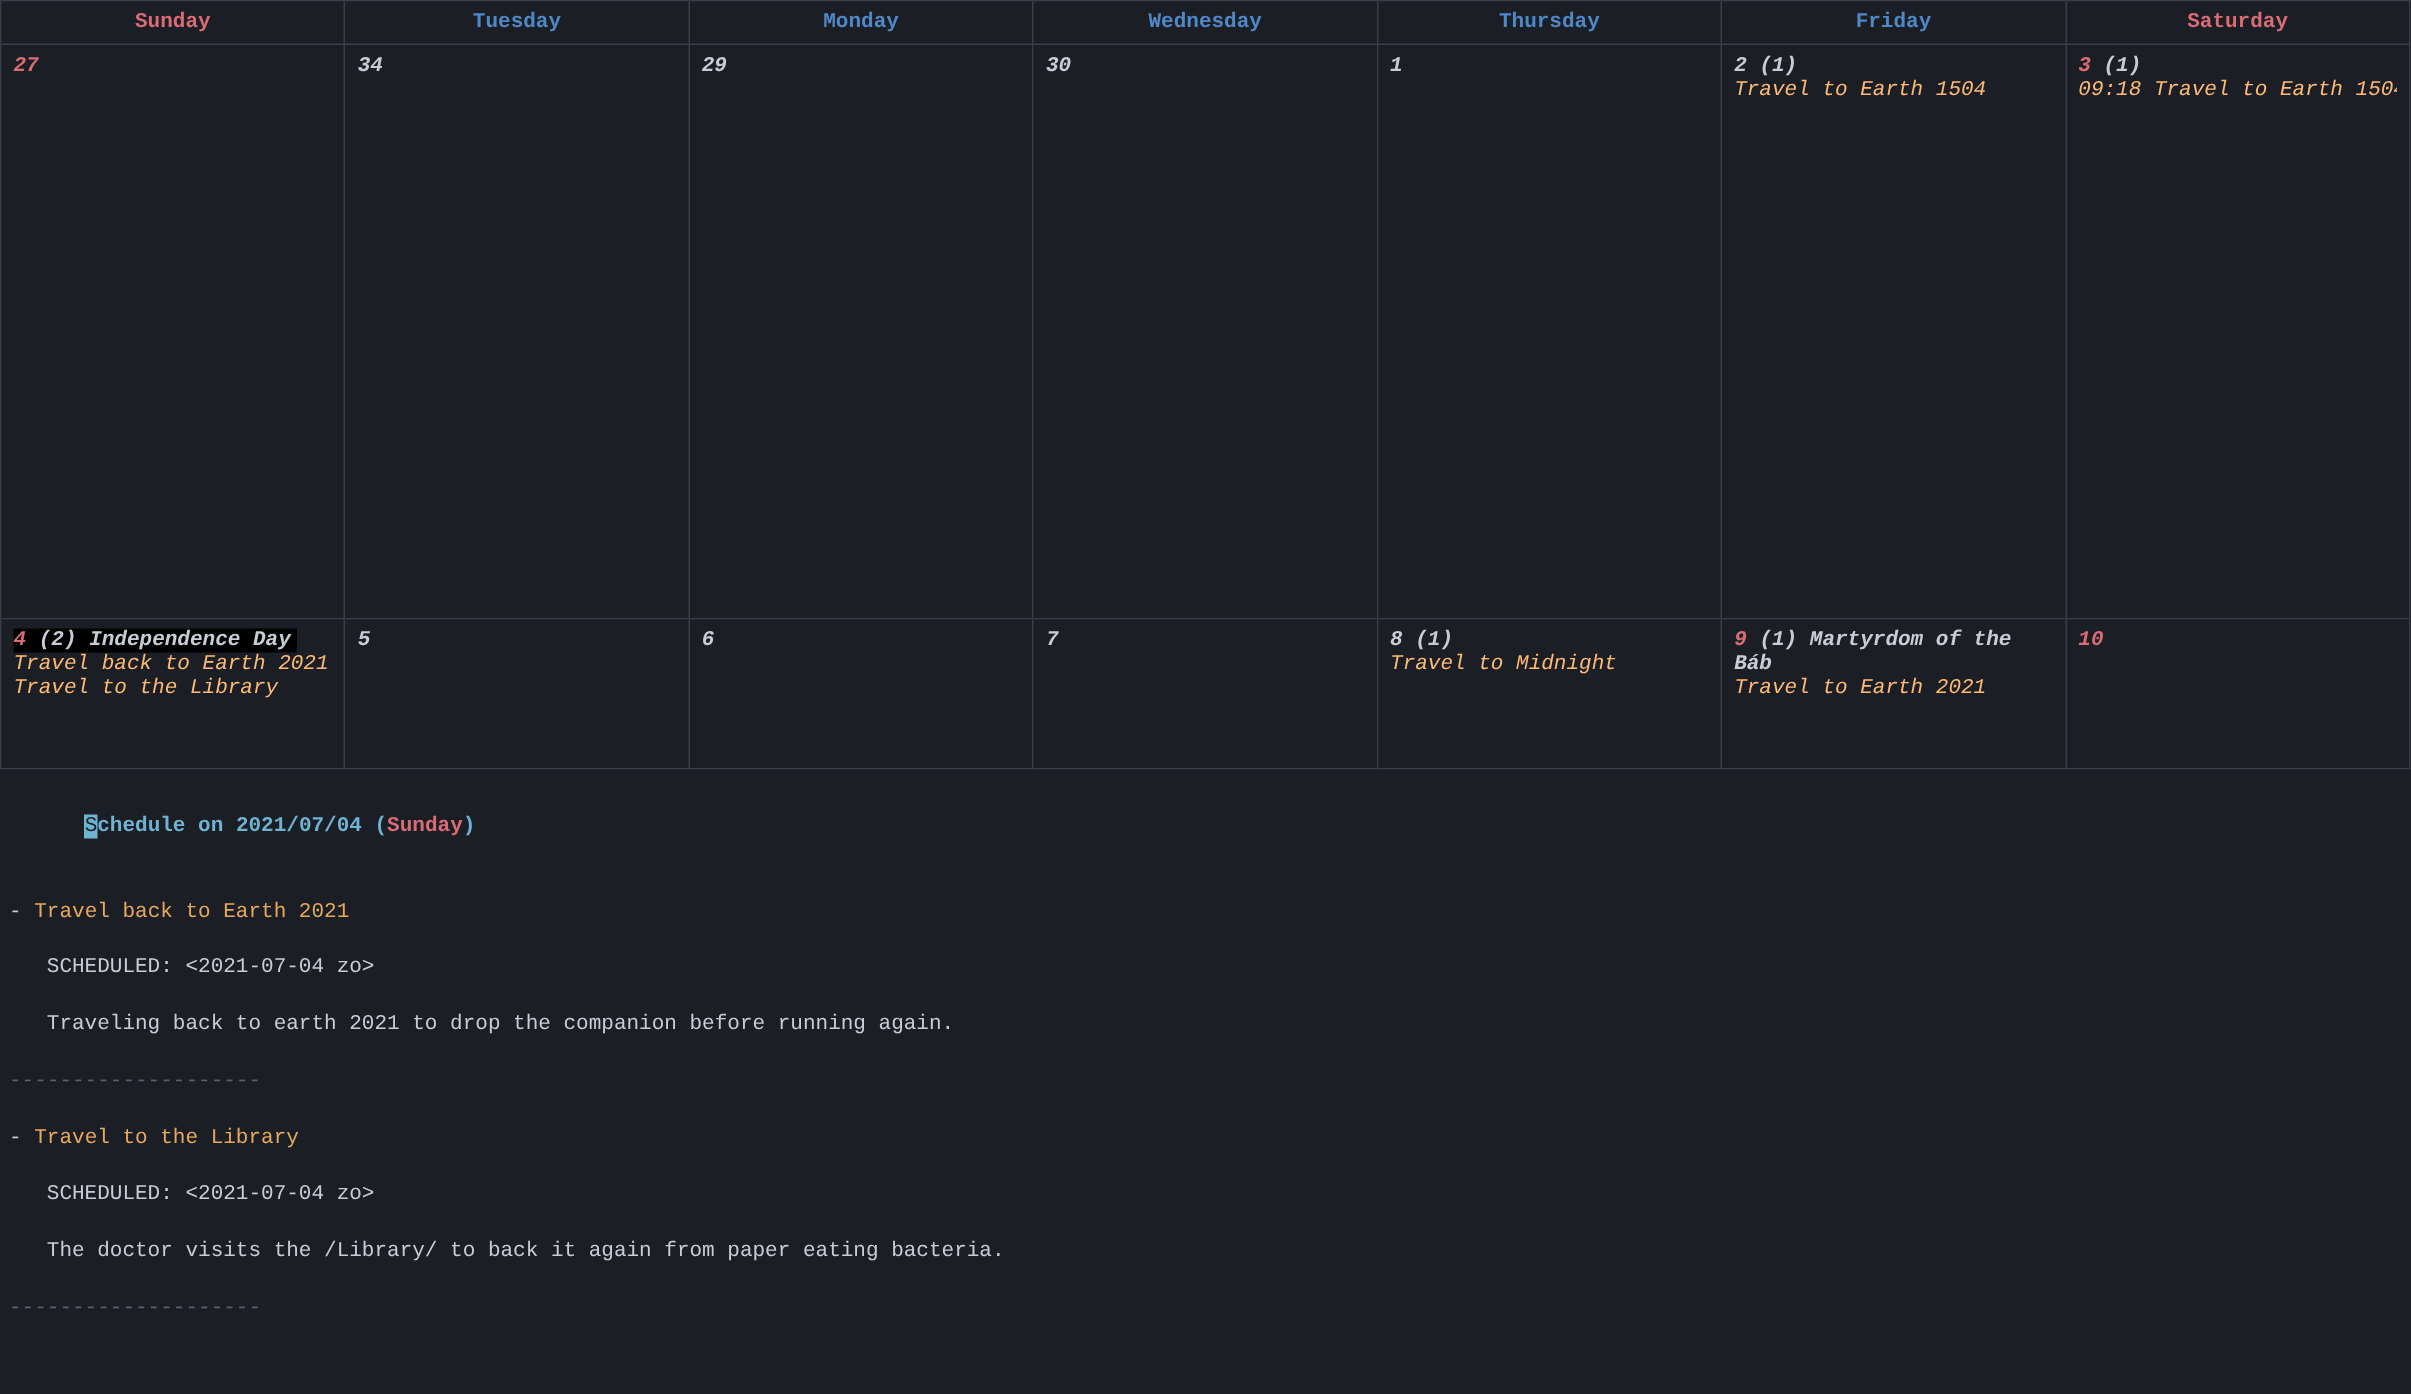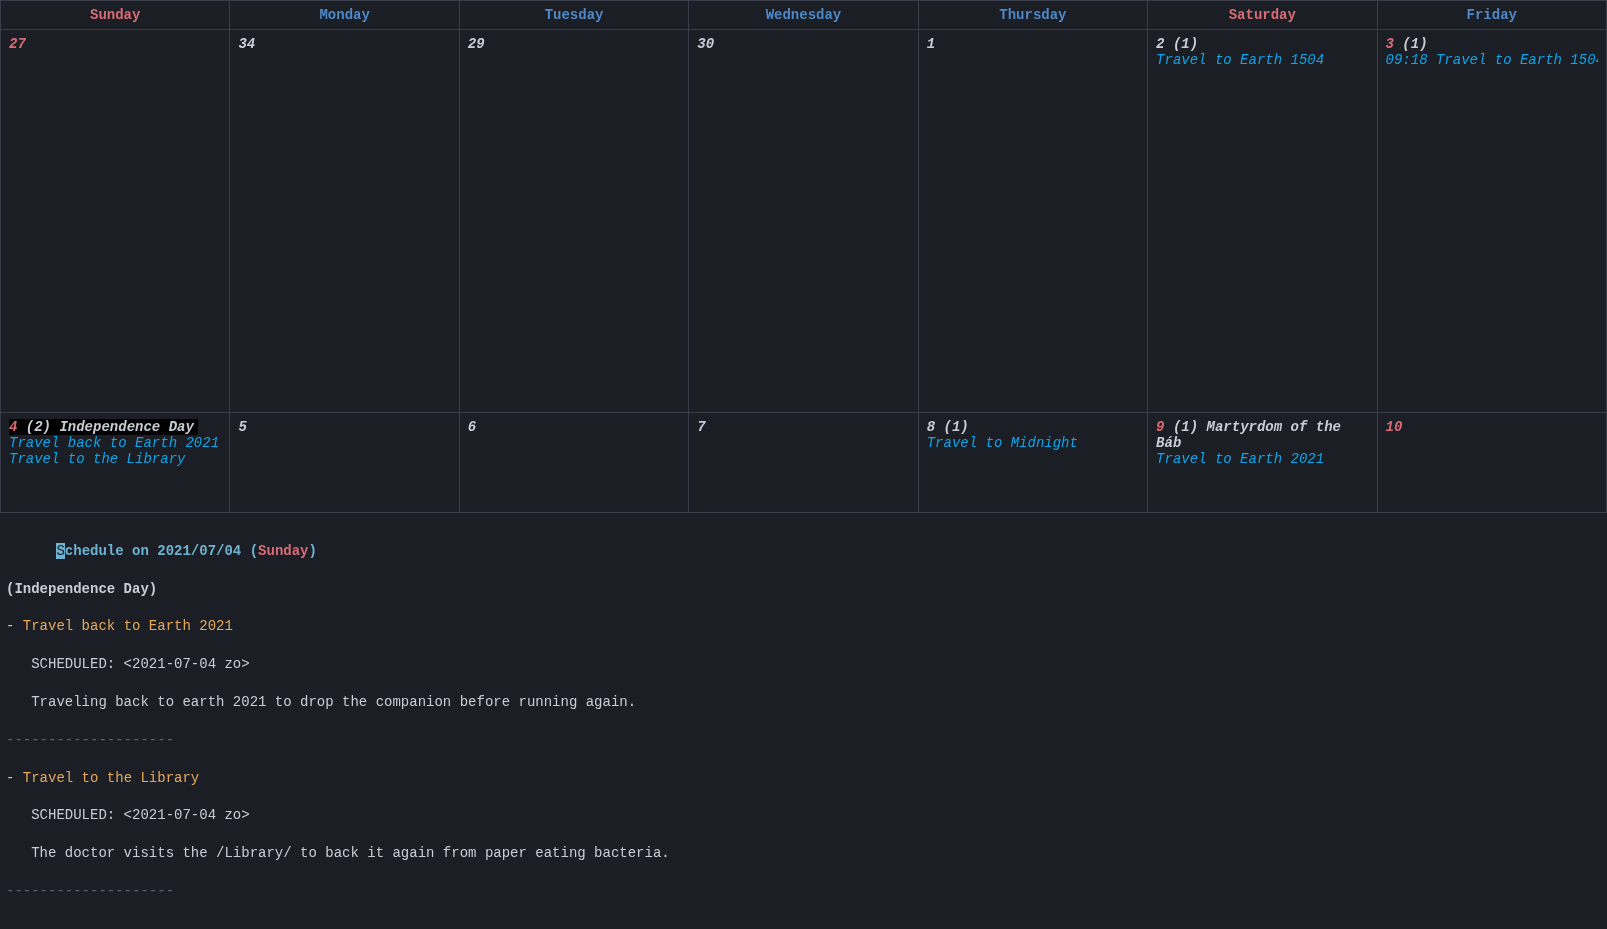--- a/index.html
+++ b/index.html
@@ -52,21 +52,21 @@
   }
   .week-row:first-of-type .day-cell { min-height: 383px; }
   .day-cell:last-child { border-right: none; }
   .day-num {
     font-weight: bold;
     color: #c8ccd4;
   }
   .day-num.weekend { color: #d86b74; }
   .day-count { color: #c8ccd4; font-weight: bold; }
   .event {
-    color: #0ea5e9;
+    color: #fdba74;
     white-space: nowrap;
     overflow: hidden;
     text-overflow: clip;
   }
   .holiday-inline {
     font-weight: bold;
     color: #c8ccd4;
   }
   .selected-highlight {
     background: #000000;
@@ -93,26 +93,26 @@
   .line { white-space: pre; font-family: inherit; line-height: 1.35; }
 </style>
 </head>
 <body>
 
 <div class="container">
 
   <div class="calendar">
     <div class="header-row" id="header-row">
         <div class="header-cell weekend">Sunday</div>
+        <div class="header-cell">Tuesday</div>
         <div class="header-cell">Monday</div>
-        <div class="header-cell">Tuesday</div>
         <div class="header-cell">Wednesday</div>
         <div class="header-cell">Thursday</div>
+        <div class="header-cell">Friday</div>
         <div class="header-cell weekend">Saturday</div>
-        <div class="header-cell">Friday</div>
       </div>
     <div id="weeks-container">
         <div class="week-row">
           <div class="day-cell" style="min-height: 383px;">
             <div><span class="day-num weekend"> 27</span></div>
           </div>
           <div class="day-cell" style="min-height: 383px;">
             <div><span class="day-num"> 34</span></div>
           </div>
           <div class="day-cell" style="min-height: 383px;">
@@ -160,21 +160,20 @@
             <div><span class="day-num weekend"> 10</span></div>
           </div>
         </div>
       </div>
   </div>
 
   <div class="schedule">
     <div class="line sched-title">
       <span class="cursor-char">S</span><span class="lbl">chedule on </span><span class="date">2021/07/04</span><span class="paren"> (</span><span class="dow">Sunday</span><span class="paren">)</span>
     </div>
-    <div class="line sub-holiday">(Independence Day)</div>
     <div class="line">&nbsp;</div>
     <div id="entries-container">
         <div class="line"><span class="entry-body">- </span><span class="entry-title">Travel back to Earth 2021</span></div>
         <div class="line">&nbsp;</div>
         <div class="line entry-body">   SCHEDULED: &lt;2021-07-04 zo&gt;</div>
         <div class="line entry-body">&nbsp;</div>
         <div class="line entry-body">   Traveling back to earth 2021 to drop the companion before running again.</div>
         <div class="line">&nbsp;</div>
         <div class="line sep">--------------------</div>
         <div class="line">&nbsp;</div>

